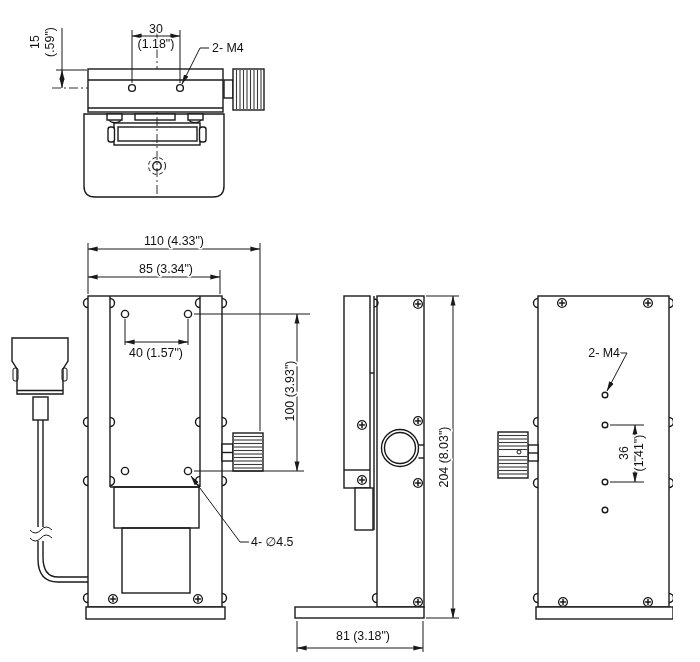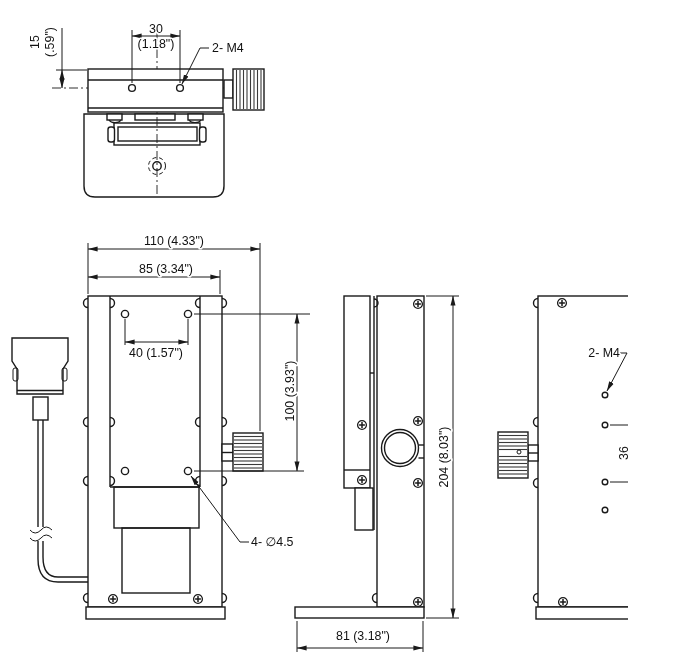--- a/index.html
+++ b/index.html
@@ -1,17 +1,17 @@
 <!DOCTYPE html>
 <html><head>
 <meta charset="utf-8">
 <style>
   html,body{margin:0;padding:0;background:#fff;}
   .canvas{position:relative;width:628px;height:662px;background:#fff;overflow:hidden;
-          font-family:"Liberation Sans",sans-serif;}
+          font-family:"Liberation Sans",sans-serif;padding-left:45px;}
   svg{position:absolute;top:0;left:0;}
   .p  {fill:none;stroke:#1a1a1a;stroke-width:1.4;}
   .pf {fill:#ffffff;stroke:#1a1a1a;stroke-width:1.4;}
   .d  {fill:none;stroke:#1a1a1a;stroke-width:1;}
   .cl {stroke-dasharray:9 3 2 3;stroke-width:0.9;}
   .dash{stroke-dasharray:4 3;}
   .rib{stroke:#3a3a3a;stroke-width:1.1;}
   .t  {font:12.4px "Liberation Sans",sans-serif;fill:#111;
        paint-order:stroke;stroke:#fff;stroke-width:3.2px;stroke-linejoin:round;}
   .screw{stroke:#1a1a1a;stroke-width:1.3;fill:#fff;}

